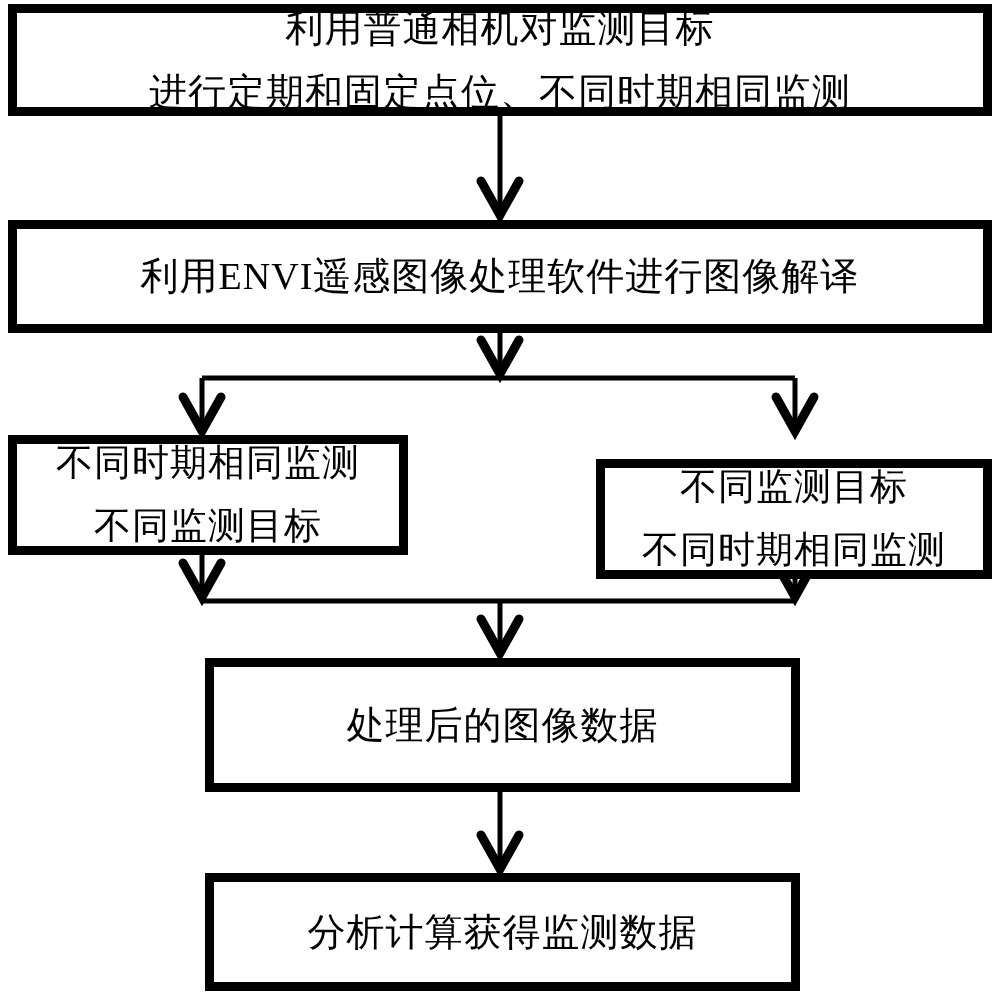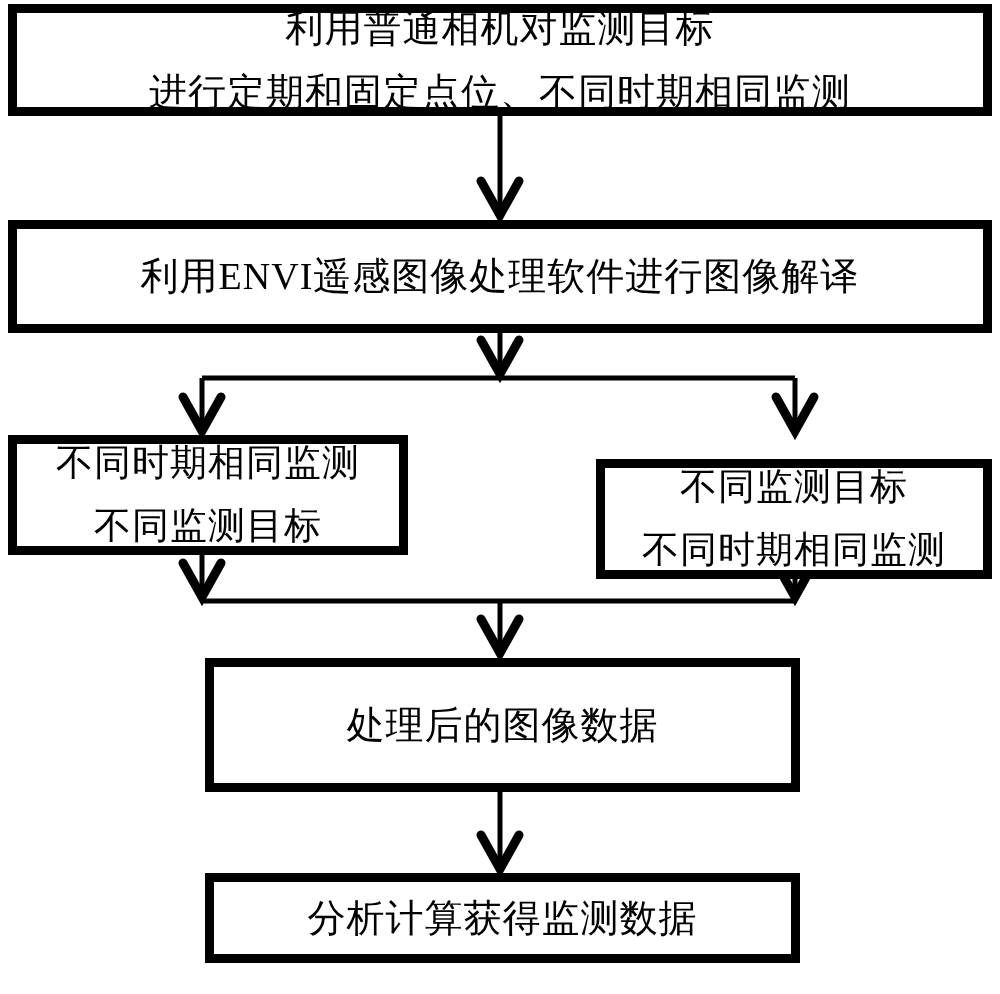--- a/index.html
+++ b/index.html
@@ -37,21 +37,21 @@
     font-size: 38px;
     line-height: 1.32;
     letter-spacing: 1px;
     gap: 14px;
   }
   .node-capture      { left: 8px;   top: 4px;   width: 984px; height: 112px; }
   .node-envi         { left: 8px;   top: 220px; width: 984px; height: 113px; }
   .node-registration { left: 8px;   top: 435px; width: 400px; height: 120px; font-size: 37px; align-items: center; }
   .node-coverage     { left: 596px; top: 459px; width: 396px; height: 120px; font-size: 37px; }
   .node-processed    { left: 205px; top: 658px; width: 595px; height: 134px; }
-  .node-analysis     { left: 205px; top: 873px; width: 595px; height: 90px; }
+  .node-analysis     { left: 205px; top: 873px; width: 595px; height: 118px; }
   .stem  { stroke: #000000; stroke-width: 5; fill: none; }
   .rail  { stroke: #000000; stroke-width: 5; fill: none; }
   .head  { stroke: #000000; stroke-width: 9; fill: none; stroke-linecap: round; }
 </style>
 </head>
 <body>
 
 <div class="canvas">
 
   <svg class="connectors" viewBox="0 0 1000 994" xmlns="http://www.w3.org/2000/svg">

